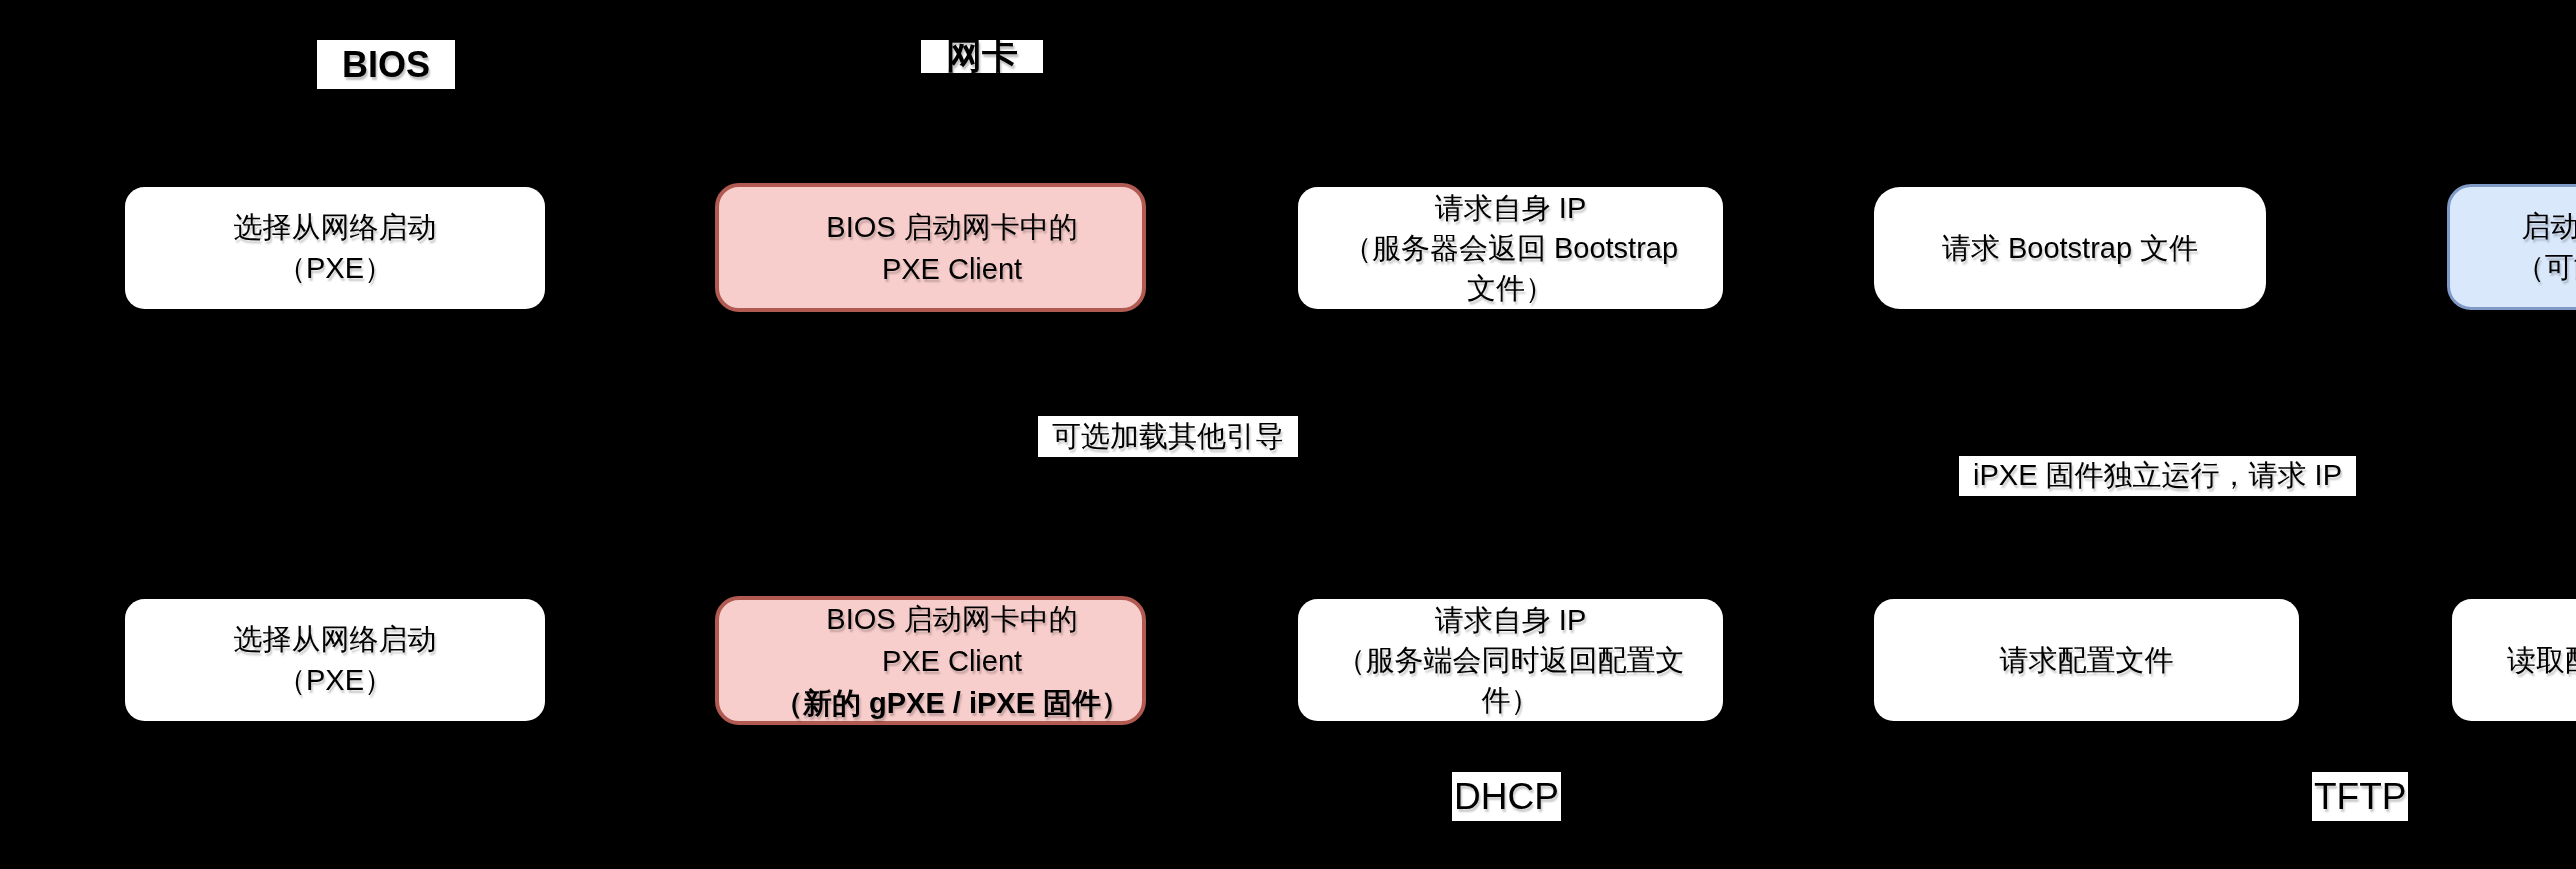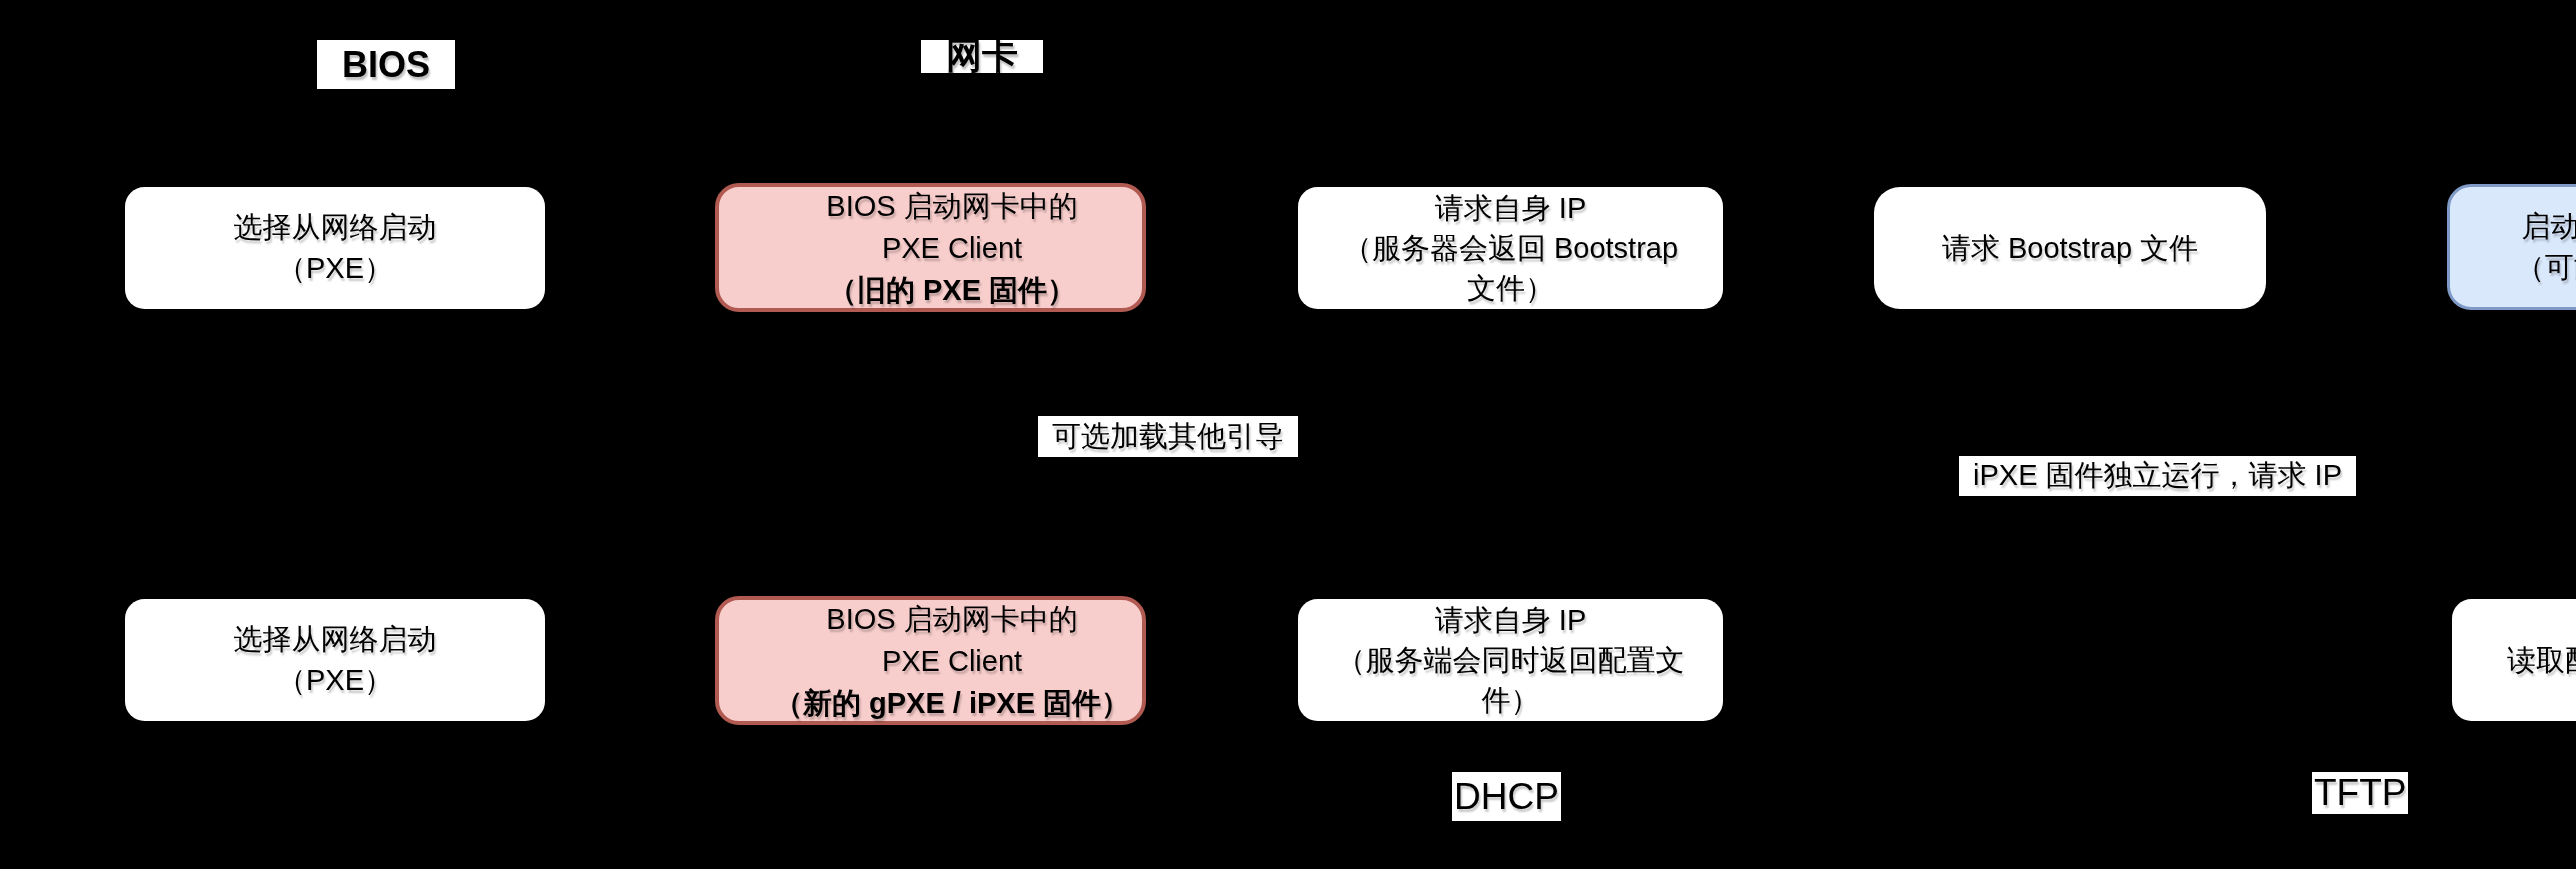--- a/index.html
+++ b/index.html
@@ -69,21 +69,20 @@
   <div class="flag lane" style="left:921px; top:40px; height:33px;">网卡</div>
 
   <div class="box" style="left:125px; top:187px; width:420px; height:122px;">
     <span class="line">选择从网络启动</span>
     <span class="line">（PXE）</span>
   </div>
 
   <div class="box pink" style="left:715px; top:183px; width:431px; height:129px;">
     <span class="line">BIOS 启动网卡中的</span>
     <span class="line">PXE Client</span>
-    <span class="line bold">（旧的 PXE 固件）</span>
   </div>
 
   <div class="box tight" style="left:1298px; top:187px; width:425px; height:122px;">
     <span class="line">请求自身 IP</span>
     <span class="line">（服务器会返回 Bootstrap</span>
     <span class="line">文件）</span>
   </div>
 
   <div class="box" style="left:1874px; top:187px; width:392px; height:122px;border-radius:26px;">
     <span class="line">请求 Bootstrap 文件</span>
@@ -107,22 +106,25 @@
     <span class="line">PXE Client</span>
     <span class="line bold">（新的 gPXE / iPXE 固件）</span>
   </div>
 
   <div class="box tight" style="left:1298px; top:599px; width:425px; height:122px;">
     <span class="line">请求自身 IP</span>
     <span class="line">（服务端会同时返回配置文</span>
     <span class="line">件）</span>
   </div>
 
+  <div class="box" style="left:1874px; top:599px; width:425px; height:122px;">
+    <span class="line">请求配置文件</span>
+  </div>
 
   <div class="box" style="left:2452px; top:599px; width:429px; height:122px;">
     <span class="line">读取配置文件，展示菜单</span>
   </div>
 
   <div class="flag proto" style="left:1452px; top:772px; height:49px;">DHCP</div>
-  <div class="flag proto" style="left:2312px; top:772px; height:42px;">TFTP</div>
+  <div class="flag proto" style="left:2312px; top:772px; height:49px;">TFTP</div>
 
 </div>
 
 
 </body></html>

